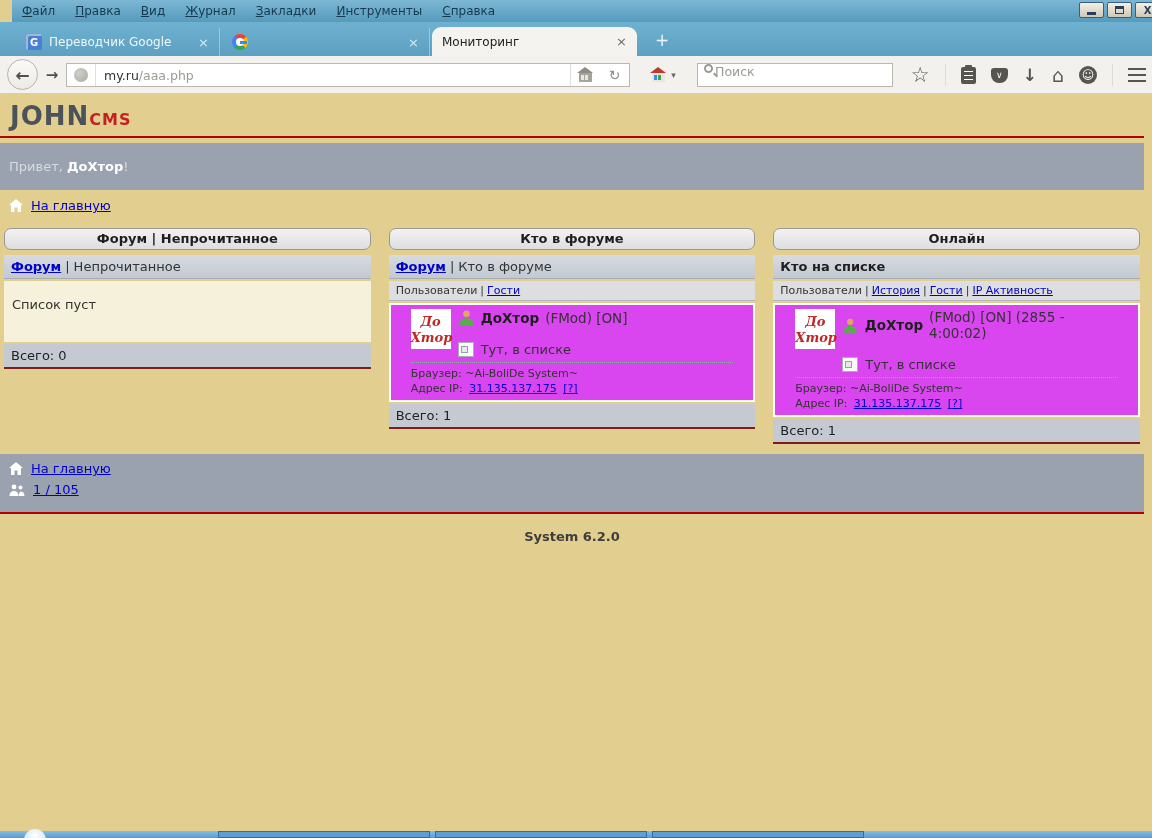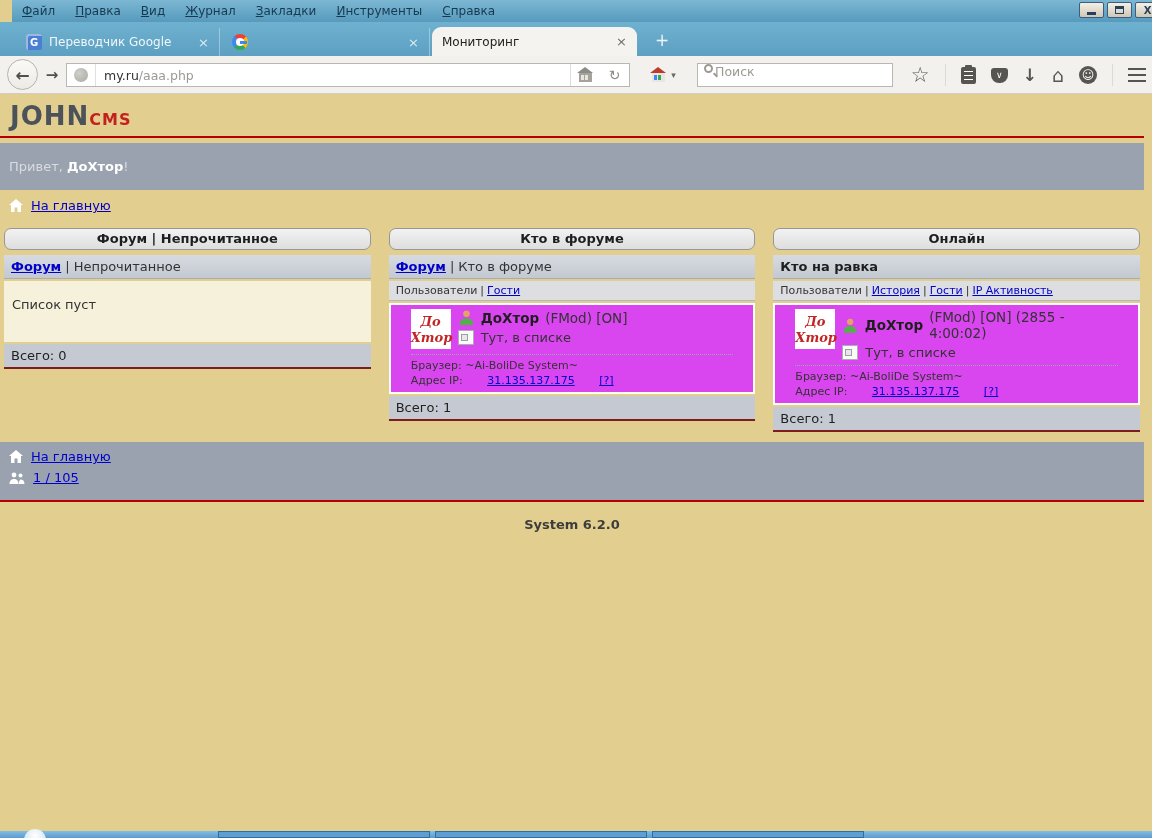--- a/index.html
+++ b/index.html
@@ -103,21 +103,21 @@
   
   .page { position:absolute; top:94px; left:0; width:1144px; bottom:7px; background:#e2ce8e; }
   .logo-row { padding:7px 0 5px 10px; border-bottom:2px solid #b40000; }
   .logo-main { font-weight:bold; font-size:26px; color:#4b5259; letter-spacing:1px; }
   .logo-sub { font-weight:bold; font-size:16px; color:#c42020; letter-spacing:1px; }
   .greeting { margin-top:5px; background:#99a2ae; color:#d8dce1; padding:16px 9px; font-size:13px; }
   .greeting .name { color:#fff; font-weight:bold; }
   .quicklinks { padding:8px 9px 4px; }
   .qrow { display:flex; align-items:center; gap:8px; margin-bottom:7px; }
   a.blue { color:#0000cc; text-decoration:underline; cursor:pointer; }
-  .columns { display:flex; gap:18px; padding:4px; align-items:flex-start; }
+  .columns { display:flex; gap:18px; padding:4px; align-items:flex-start;justify-content:flex-end; }
   .col { flex:1 1 0; }
   .col-header { background:linear-gradient(#f2f2f2,#dedede); border:1px solid #979797;
     border-radius:7px; text-align:center; font-weight:bold; font-size:13px; color:#1e1e1e;
     padding:2px 0 3px; margin-bottom:5px; }
   .crumb { background:linear-gradient(#d7dbe1,#c3c9d1); padding:4px 7px; font-size:13px;
     color:#333; border-bottom:1px solid #a7adb6; }
   .crumb a { font-weight:bold; }
   .crumb.bold-title { font-weight:bold; color:#1e1e1e; }
   .sep { padding:0 4px; }
   .filterbar { margin-top:2px; background:#dcdee2; padding:3px 7px; font-size:11px;
@@ -127,27 +127,27 @@
   .total { margin-top:2px; background:#c5cad2; padding:4px 7px; color:#222;
     border-bottom:2px solid #7f1d1d; }
   .card { margin-top:2px; background:#d946ef; border:2px solid #fdfdf8; padding:4px 20px 5px; }
   .card-top { display:flex; gap:7px; }
   .avatar { width:40px; height:40px; background:#fff; flex:0 0 40px; text-align:center;
     font-family:"DejaVu Serif","Liberation Serif",serif; font-style:italic; font-weight:bold;
     color:#c22525; font-size:13px; line-height:1.25; padding-top:5px; }
   .user-main { flex:1; }
   .uline1 { display:flex; align-items:center; gap:6px; font-size:13.5px; color:#333; }
   .uline1 .uname { font-weight:bold; color:#1e1e1e; }
-  .uline2 { display:flex; align-items:center; gap:7px; margin-top:4px; font-size:13px; color:#333; }
+  .uline2 { display:flex; align-items:center; gap:7px; margin-top:16px; font-size:13px; color:#333; }
   .chk { width:16px; height:15px; border:1px solid #a9aeb5; background:#fbfbf9;
     display:flex; align-items:center; }
   .chk .inner { width:7px; height:7px; border:1px solid #9aa0a8; background:#e8e8e6; margin-left:2px; }
   .dotline { border-top:1px dotted #8fb0a5; margin:5px 0 4px; }
   .sysline { font-size:11px; color:#333; margin-top:2px; }
-  .sysline a { margin-left:21px; }
+  .sysline a { margin-left:3px; }
   .page-footer { margin-top:6px; background:#99a2ae; padding:7px 9px 9px;
     border-bottom:2px solid #b40000; }
   .page-footer .qrow { margin-bottom:6px; }
   .version { text-align:center; font-weight:bold; color:#3d3d3d; font-size:13px; margin-top:15px; }
 
   
   .taskbar { position:absolute; bottom:0; left:0; width:1152px; height:7px;
     background:linear-gradient(#83bde4,#5b9bcd); }
   .tb-orb { position:absolute; left:24px; top:-2px; width:22px; height:22px; border-radius:50%;
     background:radial-gradient(circle at 50% 30%,#ffffff,#bcd8ee); }
@@ -307,21 +307,21 @@
           <a class="blue">31.135.137.175</a>
           <a class="blue">[?]</a>
         </div>
       </div>
       <div class="total">Всего: 1</div>
     </div>
 
     <div class="col">
       <div class="col-header">Онлайн</div>
       <div class="crumb bold-title">
-        <span>Кто на равка</span>
+        <span>Кто на списке</span>
       </div>
       <div class="filterbar">
         <span>Пользователи</span><span class="sep">|</span><a class="blue">История</a><span class="sep">|</span><a class="blue">Гости</a><span class="sep">|</span><a class="blue">IP Активность</a>
       </div>
       <div class="card">
         <div class="card-top">
           <div class="avatar"><span>До</span><br><span>Хтор</span></div>
           <div class="user-main">
             <div class="uline1">
               <svg width="17" height="17" viewBox="0 0 16 16">

